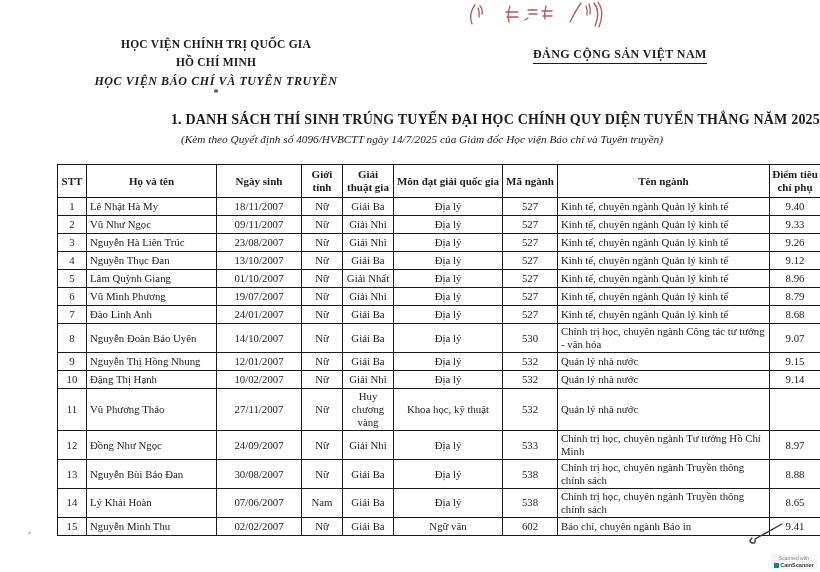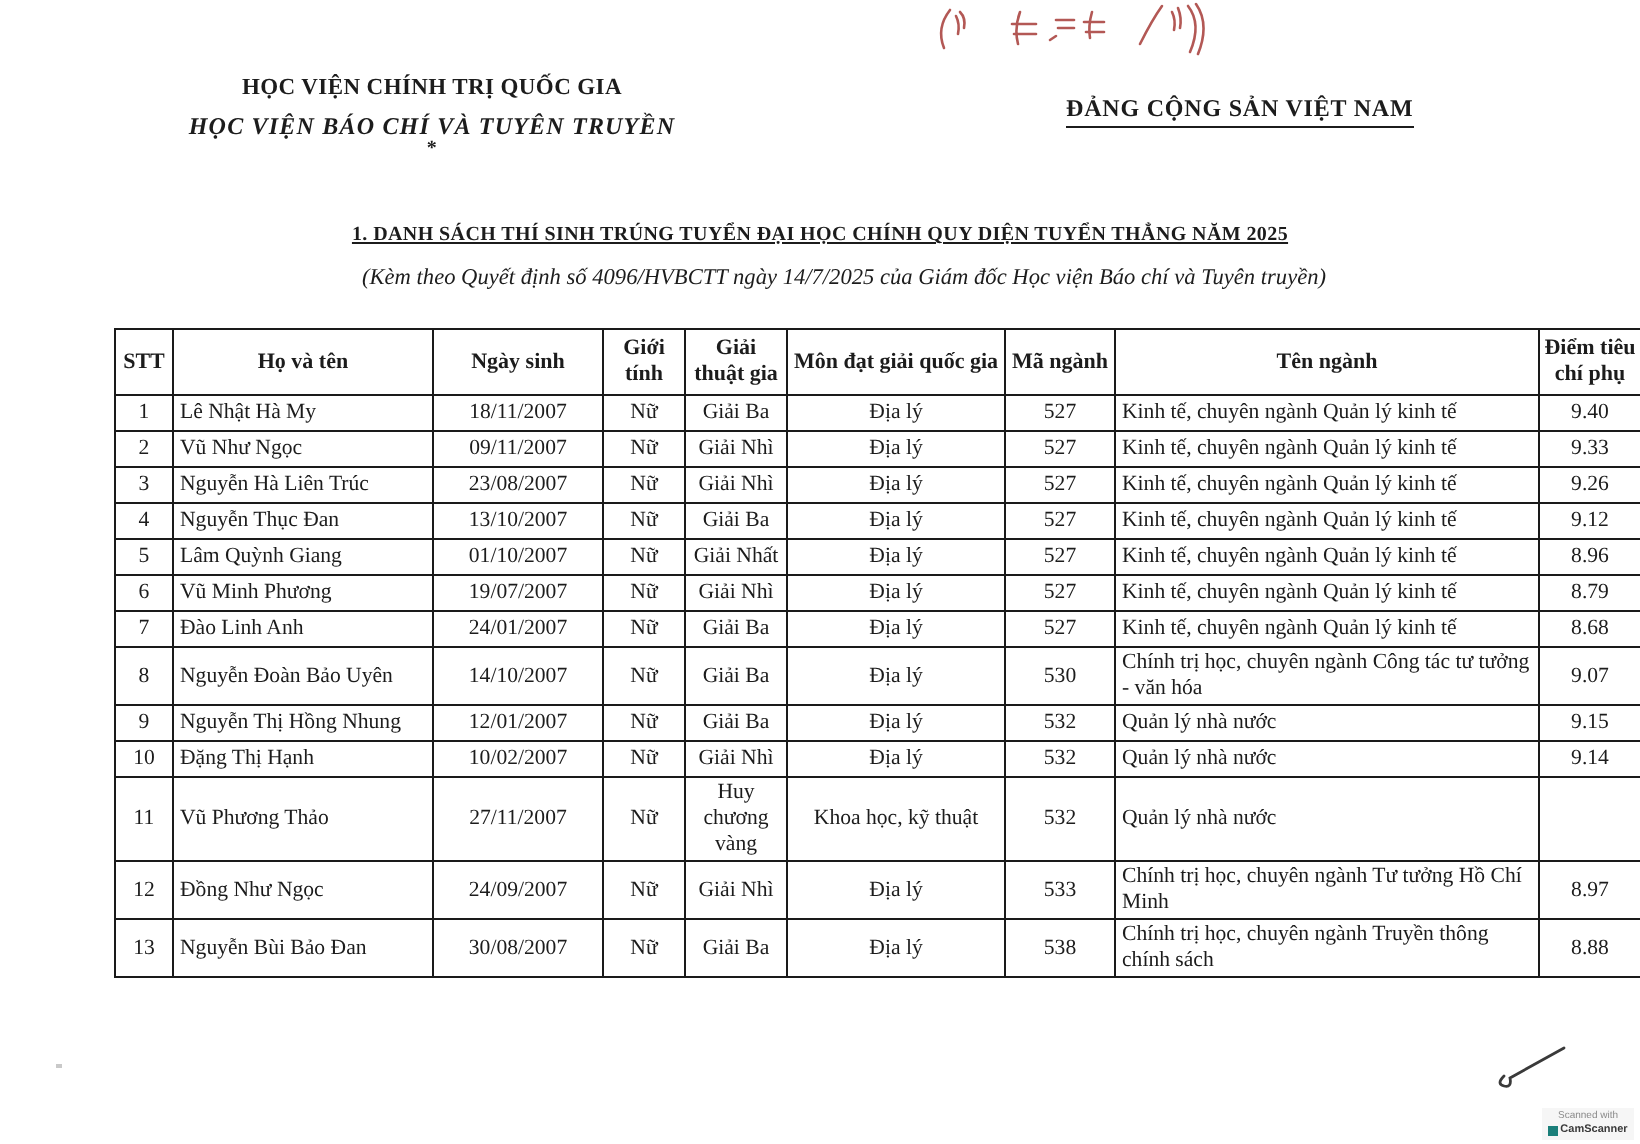--- a/index.html
+++ b/index.html
@@ -22,22 +22,22 @@
   .party-block{
     position:absolute;left:533px;top:47px;width:200px;text-align:left;
     font-weight:bold;font-size:12px;letter-spacing:.4px;
   }
   .party-block span{border-bottom:1.5px solid #1c1c1c;padding-bottom:2px;}
 
   .red-scribble{position:absolute;left:462px;top:0px;}
 
   
   .doc-title{
-    position:absolute;top:112px;left:0;width:100%;text-align:center;
-    font-weight:bold;font-size:10px;letter-spacing:.2px;text-decoration:underline;
+    position:absolute;top:112px;left:0;width:100%;text-align:right;
+    font-weight:bold;font-size:14px;letter-spacing:.2px;
   }
   .doc-subtitle{
     position:absolute;top:133px;left:12px;width:100%;text-align:center;
     font-style:italic;font-size:11.3px;
   }
 
   
   table.main{
     position:absolute;left:57px;top:164px;width:718px;
     border-collapse:collapse;table-layout:fixed;
@@ -95,20 +95,21 @@
       <path d="M108 22 Q114 10 119 3"></path>
       <path d="M124 6 q2 4 1 9"></path>
       <path d="M127 4 q2 5 1 10"></path>
       <path d="M132 3 Q139 12 133 26"></path>
       <path d="M136 2 Q143 12 137 27"></path>
     </g>
   </svg>
 
   <div class="org-block">
     <div>HỌC VIỆN CHÍNH TRỊ QUỐC GIA</div>
+    <div>HỒ CHÍ MINH</div>
     <div class="org-line3">HỌC VIỆN BÁO CHÍ VÀ TUYÊN TRUYỀN</div>
     <div class="org-star">*</div>
   </div>
 
   <div class="party-block">
     <span>ĐẢNG CỘNG SẢN VIỆT NAM</span>
   </div>
 
   <div class="doc-title">1. DANH SÁCH THÍ SINH TRÚNG TUYỂN ĐẠI HỌC CHÍNH QUY DIỆN TUYỂN THẲNG NĂM 2025</div>
   <div class="doc-subtitle">(Kèm theo Quyết định số 4096/HVBCTT ngày 14/7/2025 của Giám đốc Học viện Báo chí và Tuyên truyền)</div>
@@ -264,20 +265,42 @@
           <td>13</td>
           <td class="al">Nguyễn Bùi Bảo Đan</td>
           <td>30/08/2007</td>
           <td>Nữ</td>
           <td>Giải Ba</td>
           <td>Địa lý</td>
           <td>538</td>
           <td class="al">Chính trị học, chuyên ngành Truyền thông chính sách</td>
           <td>8.88</td>
         </tr>
+        <tr>
+          <td>14</td>
+          <td class="al">Lý Khải Hoàn</td>
+          <td>07/06/2007</td>
+          <td>Nam</td>
+          <td>Giải Ba</td>
+          <td>Địa lý</td>
+          <td>538</td>
+          <td class="al">Chính trị học, chuyên ngành Truyền thông chính sách</td>
+          <td>8.65</td>
+        </tr>
+        <tr>
+          <td>15</td>
+          <td class="al">Nguyễn Minh Thu</td>
+          <td>02/02/2007</td>
+          <td>Nữ</td>
+          <td>Giải Ba</td>
+          <td>Ngữ văn</td>
+          <td>602</td>
+          <td class="al">Báo chí, chuyên ngành Báo in</td>
+          <td>9.41</td>
+        </tr>
       </tbody>
   </table>
 
   <svg class="pen-mark" width="46" height="26" viewBox="0 0 46 26">
     <path d="M8 18 q-4 4 0 5 q4 1 3 -4 L38 4" fill="none" stroke="#3a3a3a" stroke-width="1.4" stroke-linecap="round"></path>
   </svg>
 
   <div class="faint-speck"></div>
 
   <div class="scan-watermark">

